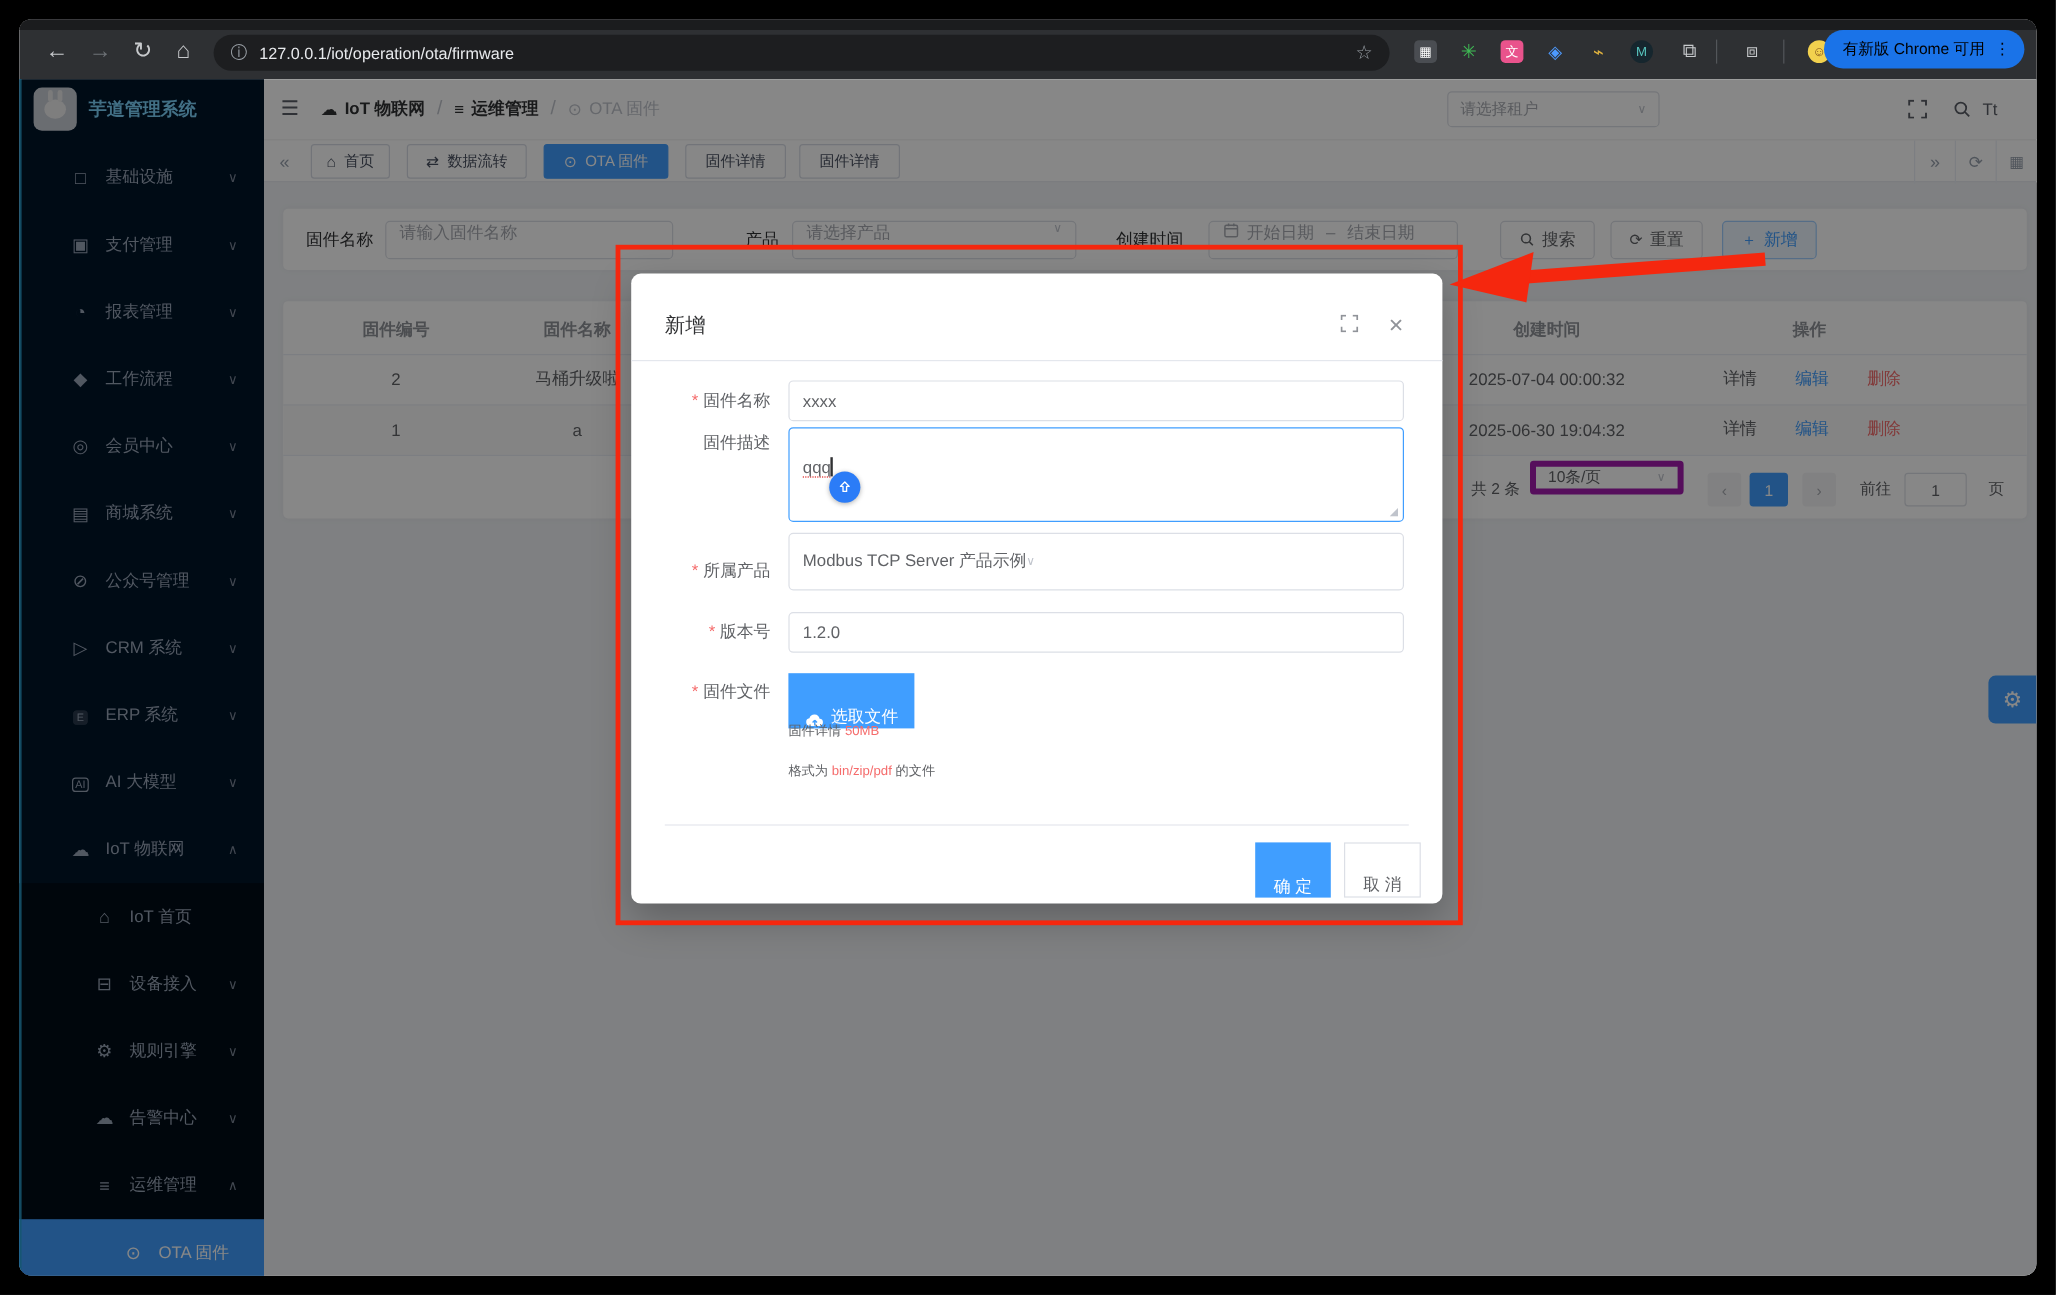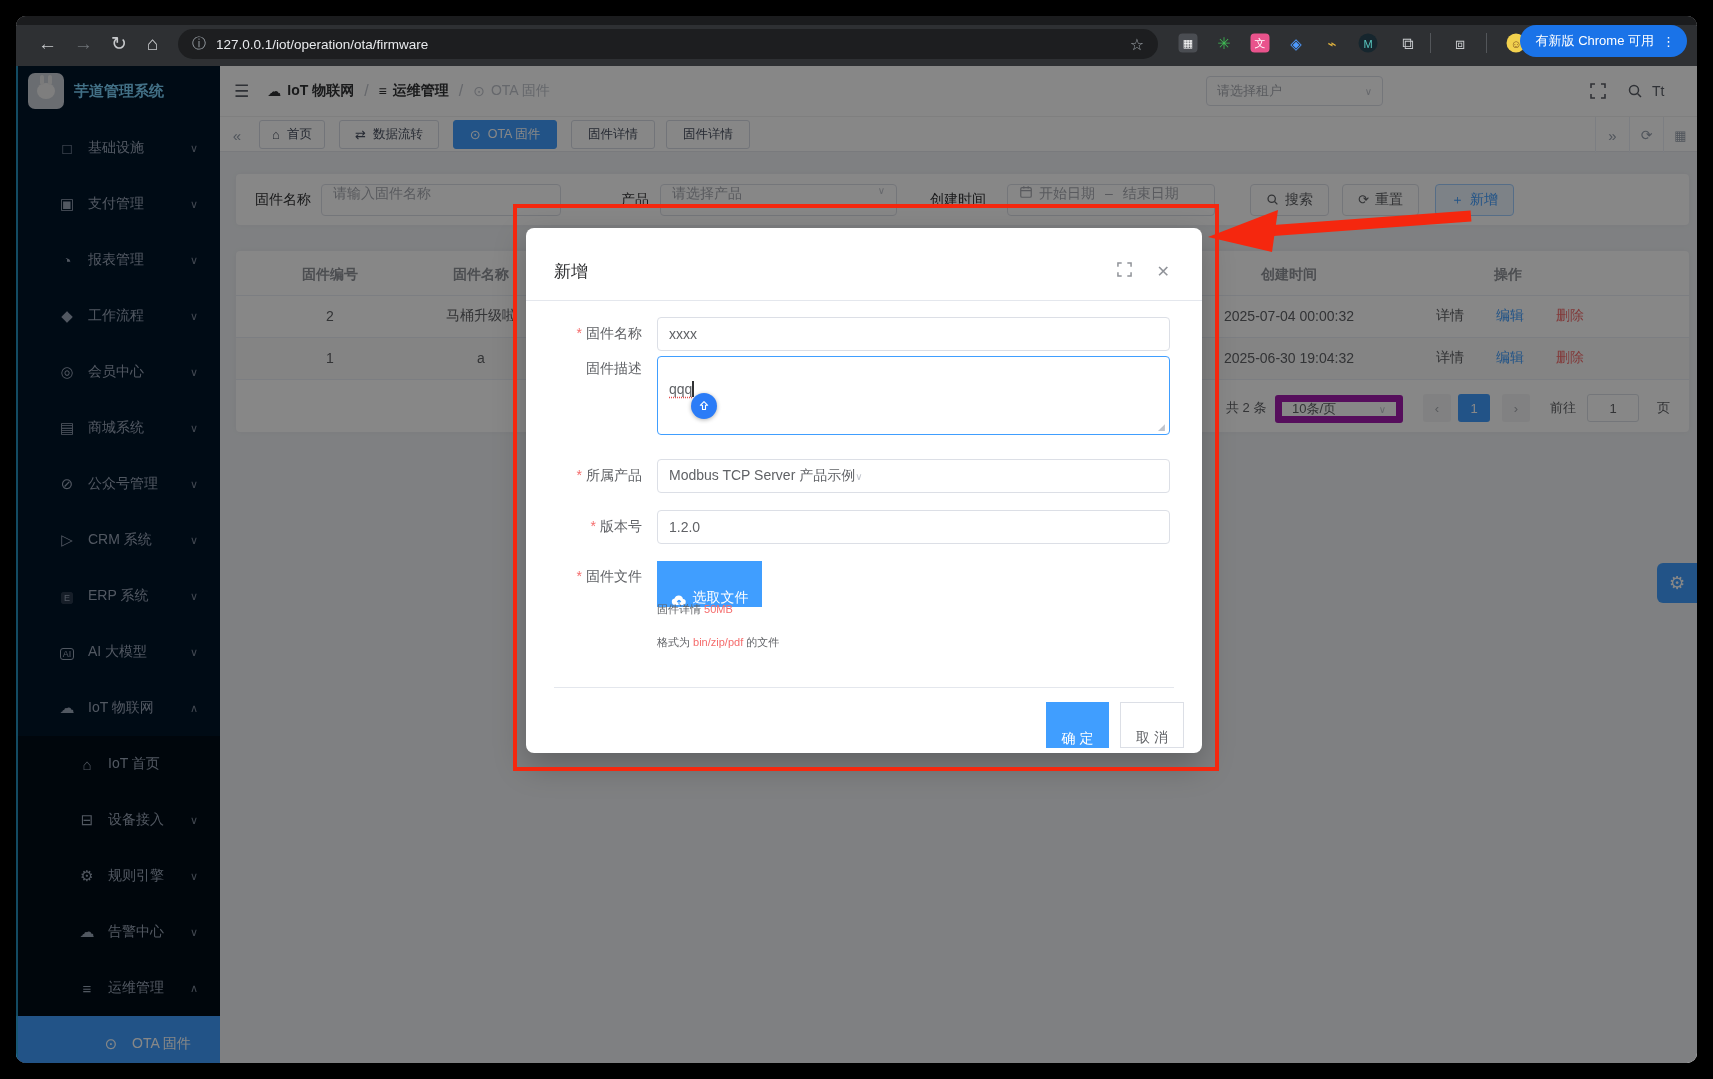--- a/index.html
+++ b/index.html
@@ -11,21 +11,21 @@
   
   .chrome { position:absolute; left:0; top:0; width:100%; height:50px; background:#2e3033; }
   .chrome-top { position:absolute; left:0; top:0; width:100%; height:9px; background:#1b1c1e; }
   .navico { position:absolute; top:27px; transform:translateY(-50%); color:#c7c9cc; font-size:19px; line-height:1; cursor:pointer; }
   .urlbar { position:absolute; left:162px; top:13px; width:980px; height:30px; border-radius:15px;
             background:#1d1e20; color:#e8eaed; display:flex; align-items:center; padding:0 14px; font-size:13.5px; }
   .exticon { position:absolute; top:27px; transform:translate(-50%,-50%); width:19px; height:19px; border-radius:4px;
              display:flex; align-items:center; justify-content:center; font-size:11px; color:#fff; cursor:pointer; }
   .vsep { position:absolute; top:17px; width:1px; height:20px; background:#53565a; }
   .update-pill { position:absolute; right:10px; top:9px; height:32px; border-radius:16px; background:#1f6feb;
-                 background:#1a73e8; color:#ffffff; font-size:13px; display:flex; align-items:center; gap:8px; padding:0 12px 0 16px; cursor:pointer; }
+                 background:#1a73e8; color:#000000; font-size:13px; display:flex; align-items:center; gap:8px; padding:0 12px 0 16px; cursor:pointer; }
   
   .app { position:absolute; left:0; top:50px; width:1681px; height:997px; background:#f0f2f5; }
   .sidebar { position:absolute; left:0; top:0; width:204px; height:100%; background:#001529; }
   .edgeline { position:absolute; left:0; top:0; width:2px; height:100%; background:#2aa3d4; opacity:.85; }
   .logo { position:absolute; left:0; top:0; width:204px; height:50px; display:flex; align-items:center; padding-left:12px; gap:10px; }
   .logo-img { width:36px; height:36px; border-radius:7px; background:#c9ced6; position:relative; overflow:hidden; }
   .logo-img:before { content:""; position:absolute; left:9px; top:10px; width:18px; height:16px; border-radius:50%; background:#efefef; }
   .logo-img:after { content:""; position:absolute; left:12px; top:2px; width:4px; height:10px; border-radius:2px; background:#e8e8e8; box-shadow:8px 0 0 #e8e8e8; }
   .logo-title { color:#7dd3fc; font-size:15px; font-weight:bold; }
   .menu { position:absolute; left:0; top:50px; width:204px; padding-top:4px; }
@@ -347,21 +347,21 @@
 
         <span class="td" style="left:94px;top:107px">1</span>
         <span class="td" style="left:245px;top:107px">a</span>
         <span class="td" style="left:1053px;top:107px">2025-06-30 19:04:32</span>
         <span class="linkop" style="left:1214px;top:107px;color:#606266">详情</span>
         <span class="linkop" style="left:1274px;top:107px;color:#409eff">编辑</span>
         <span class="linkop" style="left:1334px;top:107px;color:#f56c6c">删除</span>
         <div class="rowline" style="left:0;top:128px;width:1453px"></div>
 
         <span class="pgtxt" style="left:990px;top:157px">共 2 条</span>
-        <div class="pgbox" style="left:1039px;top:158px;width:128px;border:7px solid #a21caf;justify-content:space-between;padding:0 10px;color:#606266">
+        <div class="pgbox" style="left:1039px;top:147px;width:128px;border:5px solid #a21caf;justify-content:space-between;padding:0 10px;color:#606266">
             <span>10条/页</span>
             <span class="chev">∨</span>
           </div>
         <div class="pgbox" style="left:1187px;top:157px;width:28px;background:#f4f4f5;color:#a8abb2">‹</div>
         <div class="pgbox" style="left:1222px;top:157px;width:32px;background:#409eff;color:#fff">
             <span>1</span>
           </div>
         <div class="pgbox" style="left:1266px;top:157px;width:28px;background:#f4f4f5;color:#a8abb2">›</div>
         <span class="pgtxt" style="left:1314px;top:157px">前往</span>
         <div class="pgbox" style="left:1351px;top:157px;width:52px;border:1px solid #dcdfe6;color:#606266">
@@ -396,21 +396,21 @@
         <span><span class="squiggle">qqq</span><span class="caret-bar"></span></span>
         <span style="position:absolute;right:4px;bottom:2px;color:#c0c4cc;font-size:9px">◢</span>
       </div>
       <div class="ime" style="left:165px;top:165px">
           <svg viewBox="0 0 16 16" width="14" height="14">
             <path d="M8 3l4.2 4.2H9.7V12H6.3V7.2H3.8z" fill="none" stroke="#fff" stroke-width="1.3" stroke-linejoin="round"></path>
           </svg>
         </div>
 
       <span class="mlabel req" style="top:248px;left:0;width:116px">所属产品</span>
-      <div class="mctl" style="top:231px;height:34px;">
+      <div class="mctl" style="top:216px;height:48px;">
           <span>Modbus TCP Server 产品示例</span>
           <span class="chev">∨</span>
         </div>
 
       <span class="mlabel req" style="top:299px;left:0;width:116px">版本号</span>
       <div class="mctl" style="top:282px;height:34px">
           <input value="1.2.0" style="">
         </div>
 
       <span class="mlabel req" style="top:349px;left:0;width:116px">固件文件</span>

